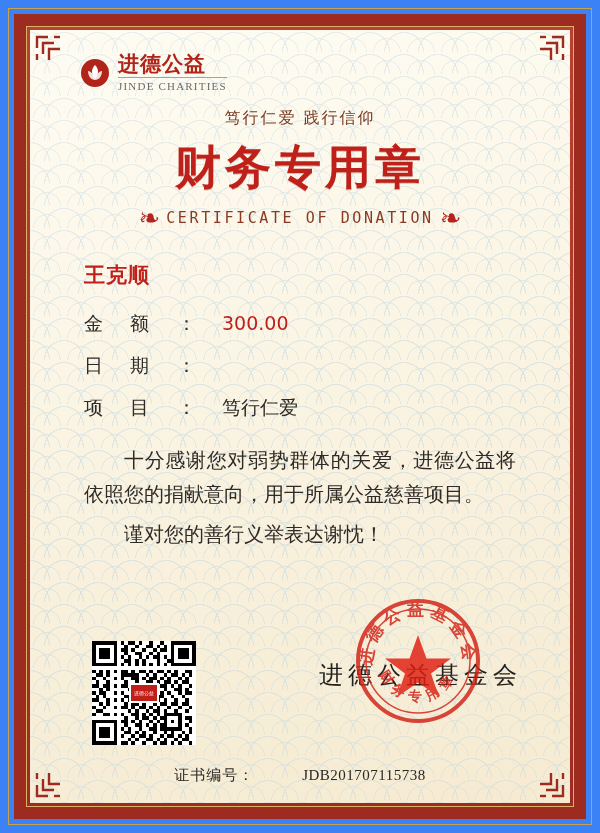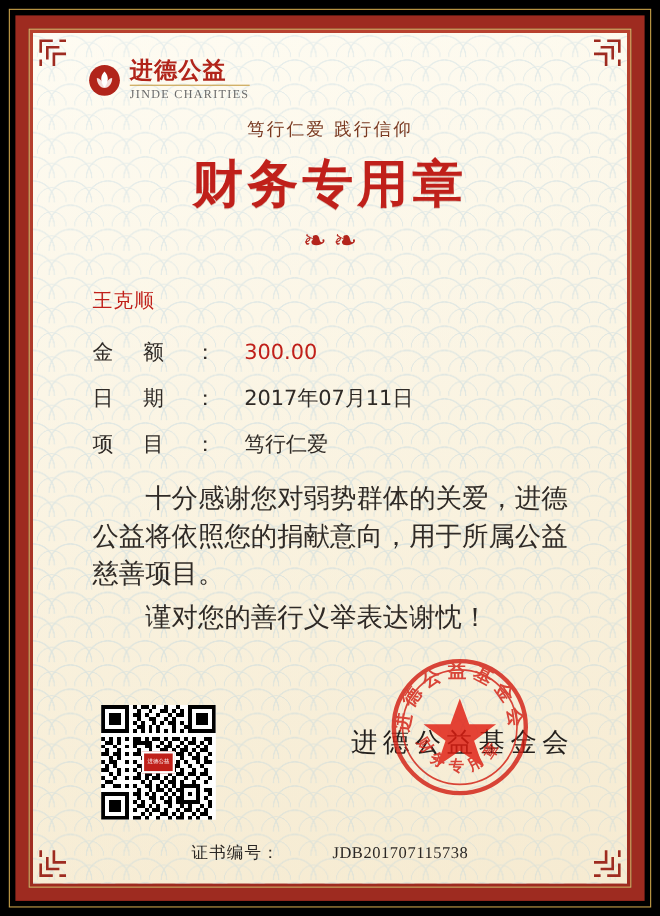--- a/index.html
+++ b/index.html
@@ -11,21 +11,21 @@
     width: 600px;
     height: 833px;
     font-family: "Liberation Sans", sans-serif;
     overflow: hidden;
   }
   .certificate {
     position: relative;
     width: 600px;
     height: 833px;
     box-sizing: border-box;
-    background: #000000;
+    background: #3b82f6;
     padding: 14px;
   }
   
   .outer-frame {
     position: absolute;
     left: 8px; top: 8px; right: 8px; bottom: 8px;
     border: 1px solid #c9a24a;
     box-sizing: border-box;
   }
   
@@ -157,22 +157,22 @@
   }
   .sub-title {
     color: #8a3a20;
     font-size: 15px;
     letter-spacing: 2.6px;
     font-family: "DejaVu Sans Mono", monospace;
   }
   .recipient {
     margin: 30px 0 0 28px;
     color: #c0201a;
-    font-size: 18px;
-    font-weight: normal;
+    font-size: 21px;
+    font-weight: bold;
     letter-spacing: 1px;
     font-family: "DejaVu Sans", sans-serif;
   }
   .fields {
     margin: 22px 0 0 28px;
   }
   .field {
     display: flex;
     align-items: baseline;
     margin-bottom: 16px;
@@ -183,25 +183,25 @@
   }
   .field-label {
     letter-spacing: 4px;
     color: #2f2a26;
   }
   .field-colon { margin: 0 2px 0 0; }
   .field-value { color: #2f2a26; }
   .field-value.amount { color: #c0201a; }
   .body-text {
     margin: 22px 28px 0 28px;
-    font-size: 24px;
+    font-size: 20px;
     line-height: 34px;
     color: #2f2a26;
     text-align: justify;
-    font-family: Liberation Mono, monospace;
+    font-family: Liberation Serif, serif;
   }
   .body-text p { margin: 0 0 6px 0; text-indent: 2em; }
 
   
   .bottom {
     position: absolute;
     left: 0; right: 0; bottom: 0;
     height: 190px;
     padding-left: 23px;
   }
@@ -324,35 +324,35 @@
           <div class="logo-cn">进德公益</div>
           <div class="logo-rule"></div>
           <div class="logo-en">JINDE CHARITIES</div>
         </div>
       </div>
 
       <div class="motto">笃行仁爱  践行信仰</div>
       <div class="main-title">财务专用章</div>
       <div class="sub-title-row">
         <span class="flourish">❧</span>
+        <span class="sub-title">CERTIFICATE OF DONATION</span>
         <span class="flourish">❧</span>
       </div>
 
       <div class="recipient">王克顺</div>
 
       <div class="fields">
         <div class="field">
           <span class="field-label">金　额</span>
           <span class="field-colon">：</span>
           <span class="field-value amount">300.00</span>
         </div>
         <div class="field">
           <span class="field-label">日　期</span>
           <span class="field-colon">：</span>
-          <span class="field-value">2017年07月11日</span>
         </div>
         <div class="field">
           <span class="field-label">项　目</span>
           <span class="field-colon">：</span>
           <span class="field-value">笃行仁爱</span>
         </div>
       </div>
 
       <div class="body-text">
         <p>十分感谢您对弱势群体的关爱，进德公益将依照您的捐献意向，用于所属公益慈善项目。</p>

